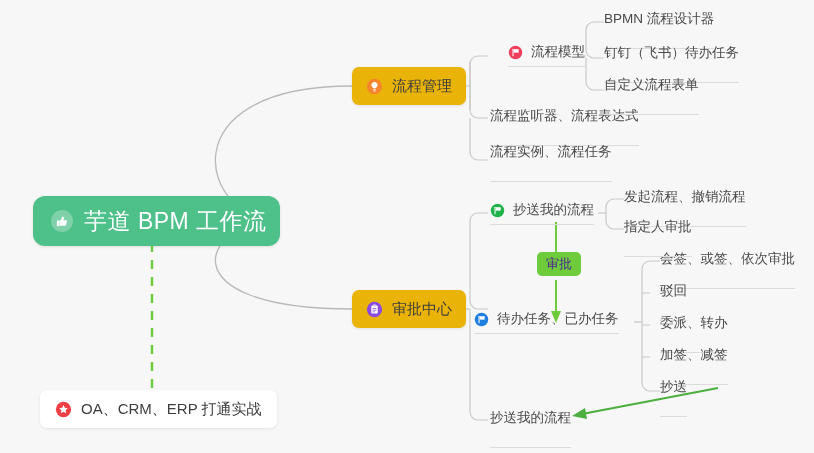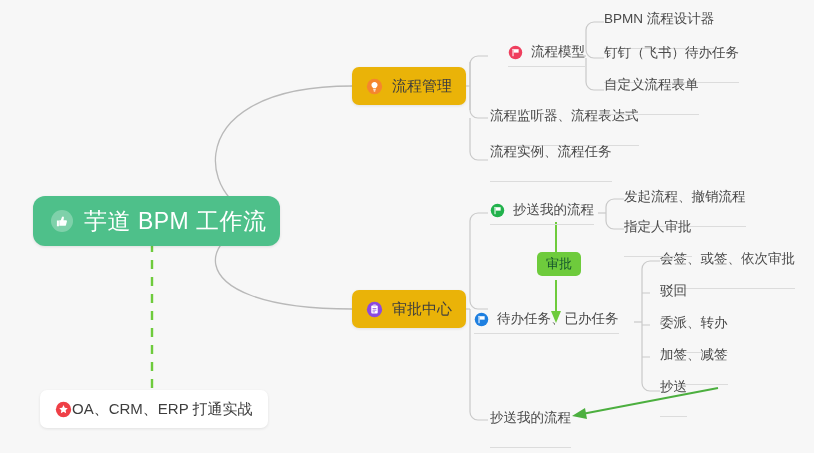--- a/index.html
+++ b/index.html
@@ -80,20 +80,21 @@
     box-shadow: 0 1px 3px rgba(0,0,0,0.09);
     display: flex;
     align-items: center;
     padding: 0 15px;
     box-sizing: border-box;
     white-space: nowrap;
   }
   .callout-label {
     font-size: 15px;
     color: #3e3e3e;
+    margin-left: 9px;
   }
 
   
   .l2-node {
     position: absolute;
     display: flex;
     align-items: center;
     white-space: nowrap;
     padding-bottom: 5px;
     border-bottom: 1px solid #dcdcdc;
@@ -115,21 +116,21 @@
   }
 
   
   .tag-box {
     position: absolute;
     left: 537px;
     top: 252px;
     background: #6ecb3c;
     border-radius: 5px;
     padding: 4px 9px;
-    color: #14532d;
+    color: #4c1d95;
     font-size: 13px;
     line-height: 1.2;
     white-space: nowrap;
   }
 
   
   .icon {
     display: inline-block;
     flex: none;
     line-height: 0;

